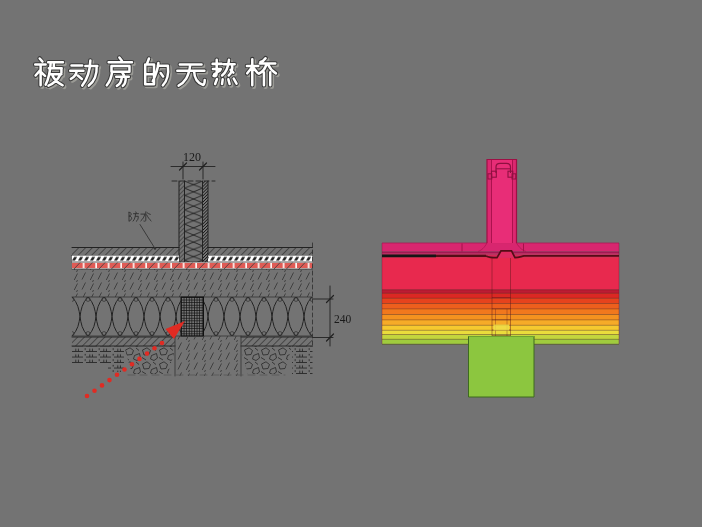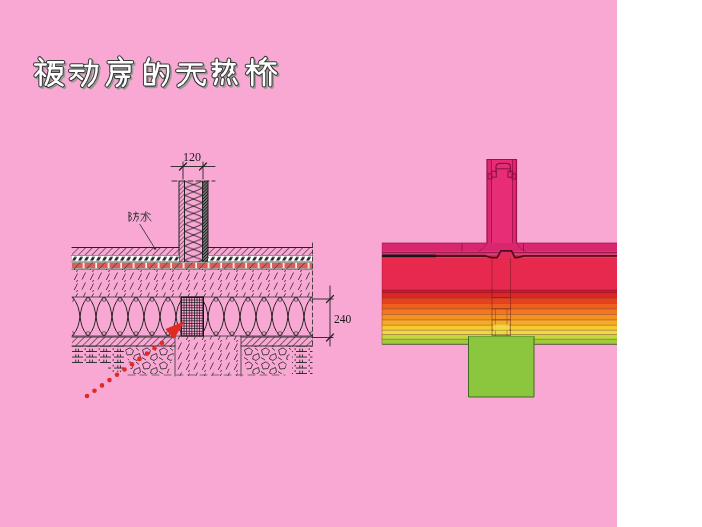--- a/index.html
+++ b/index.html
@@ -1,15 +1,15 @@
 <!DOCTYPE html>
 <html><head><meta charset="utf-8">
 <style>
 html,body{margin:0;padding:0;background:#fff}
-#page{position:relative;width:617px;height:527px;background:#f9a8d4;overflow:hidden;font-family:"Liberation Serif",serif}
+#page{position:relative;width:702px;height:527px;background:#737373;overflow:hidden;font-family:"Liberation Serif",serif}
 svg{position:absolute;left:0;top:0;display:block}
 </style></head>
 <body>
 <div id="page">
 <svg width="702" height="527" viewBox="0 0 702 527">
 <defs>
   <pattern id="hA" width="4.8" height="4.8" patternUnits="userSpaceOnUse" patternTransform="rotate(45)">
     <line x1="0" y1="0" x2="0" y2="4.8" stroke="#2e2e2e" stroke-width="1.3"></line>
   </pattern>
   <pattern id="hB" width="3" height="3" patternUnits="userSpaceOnUse" patternTransform="rotate(45)">

